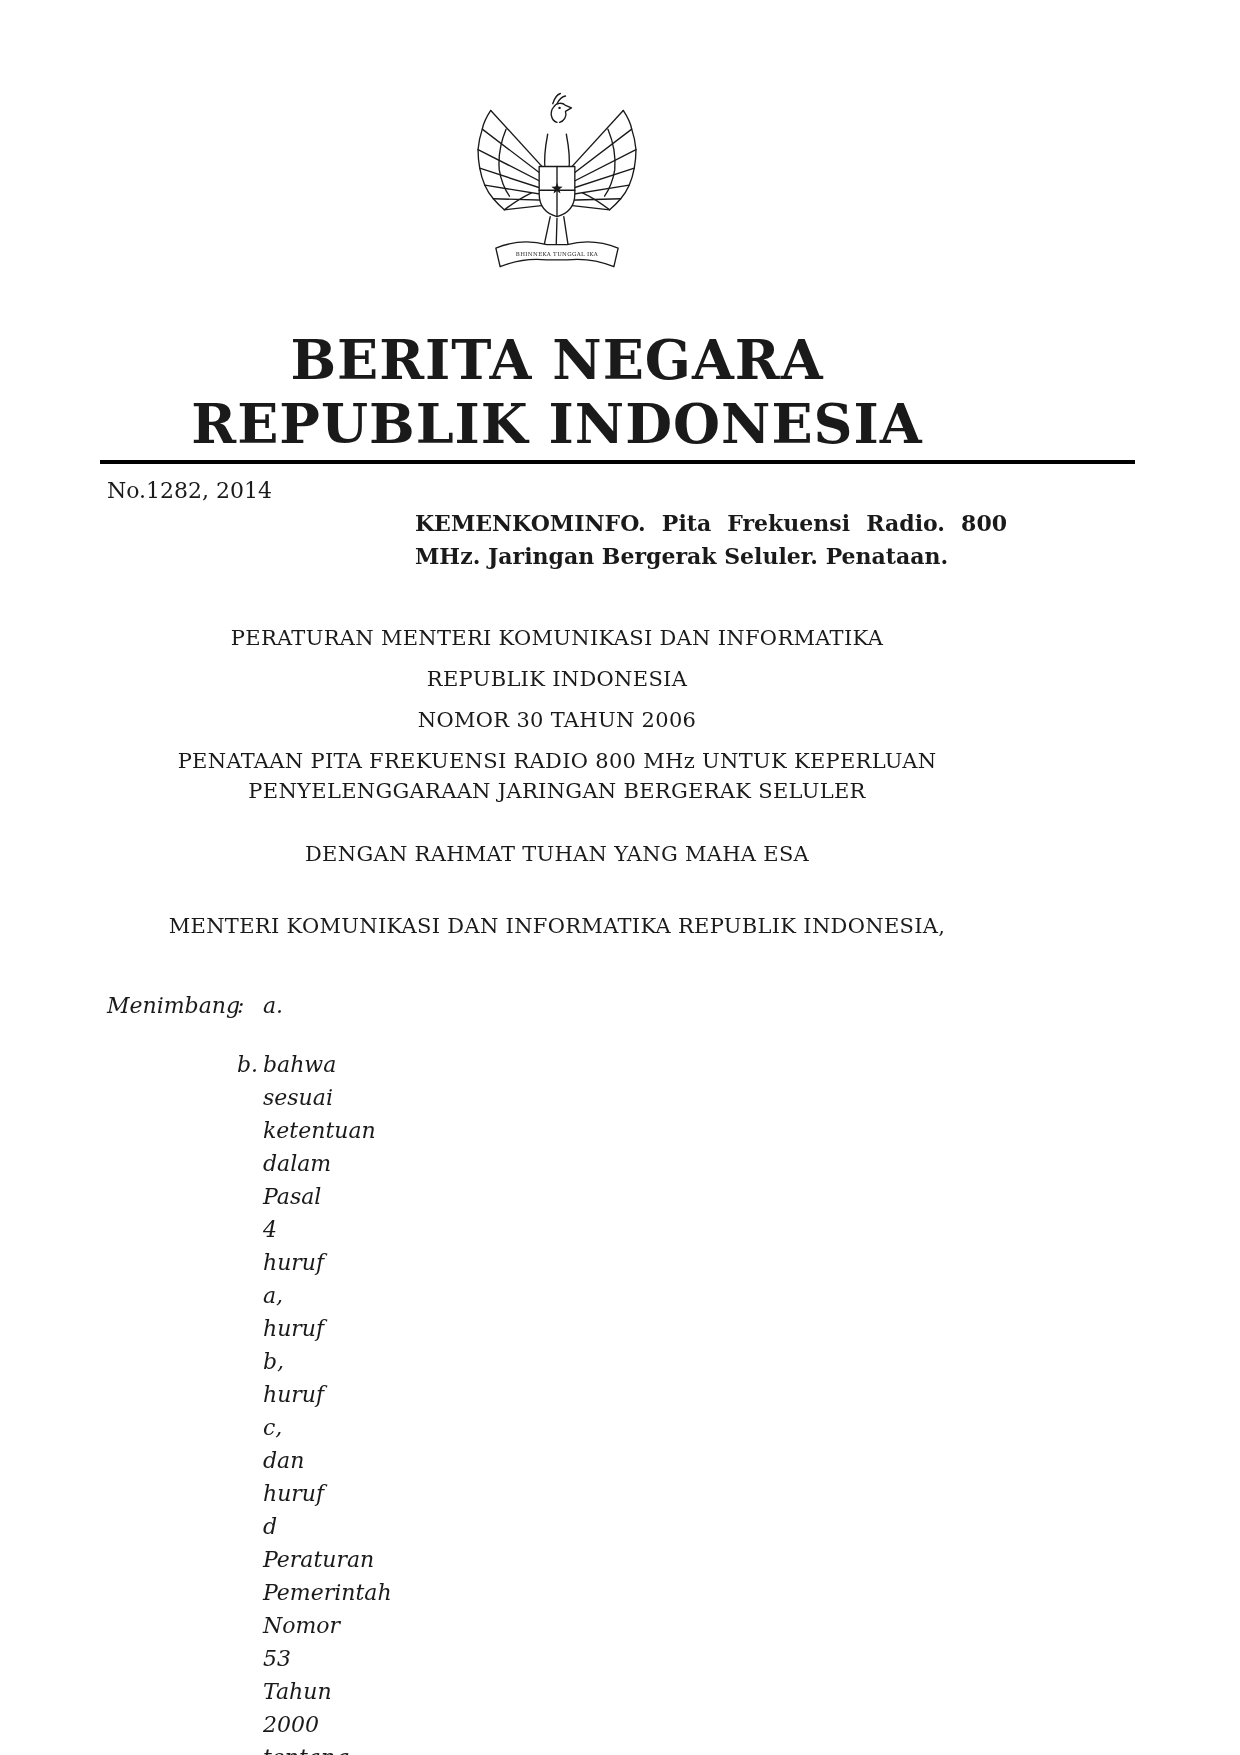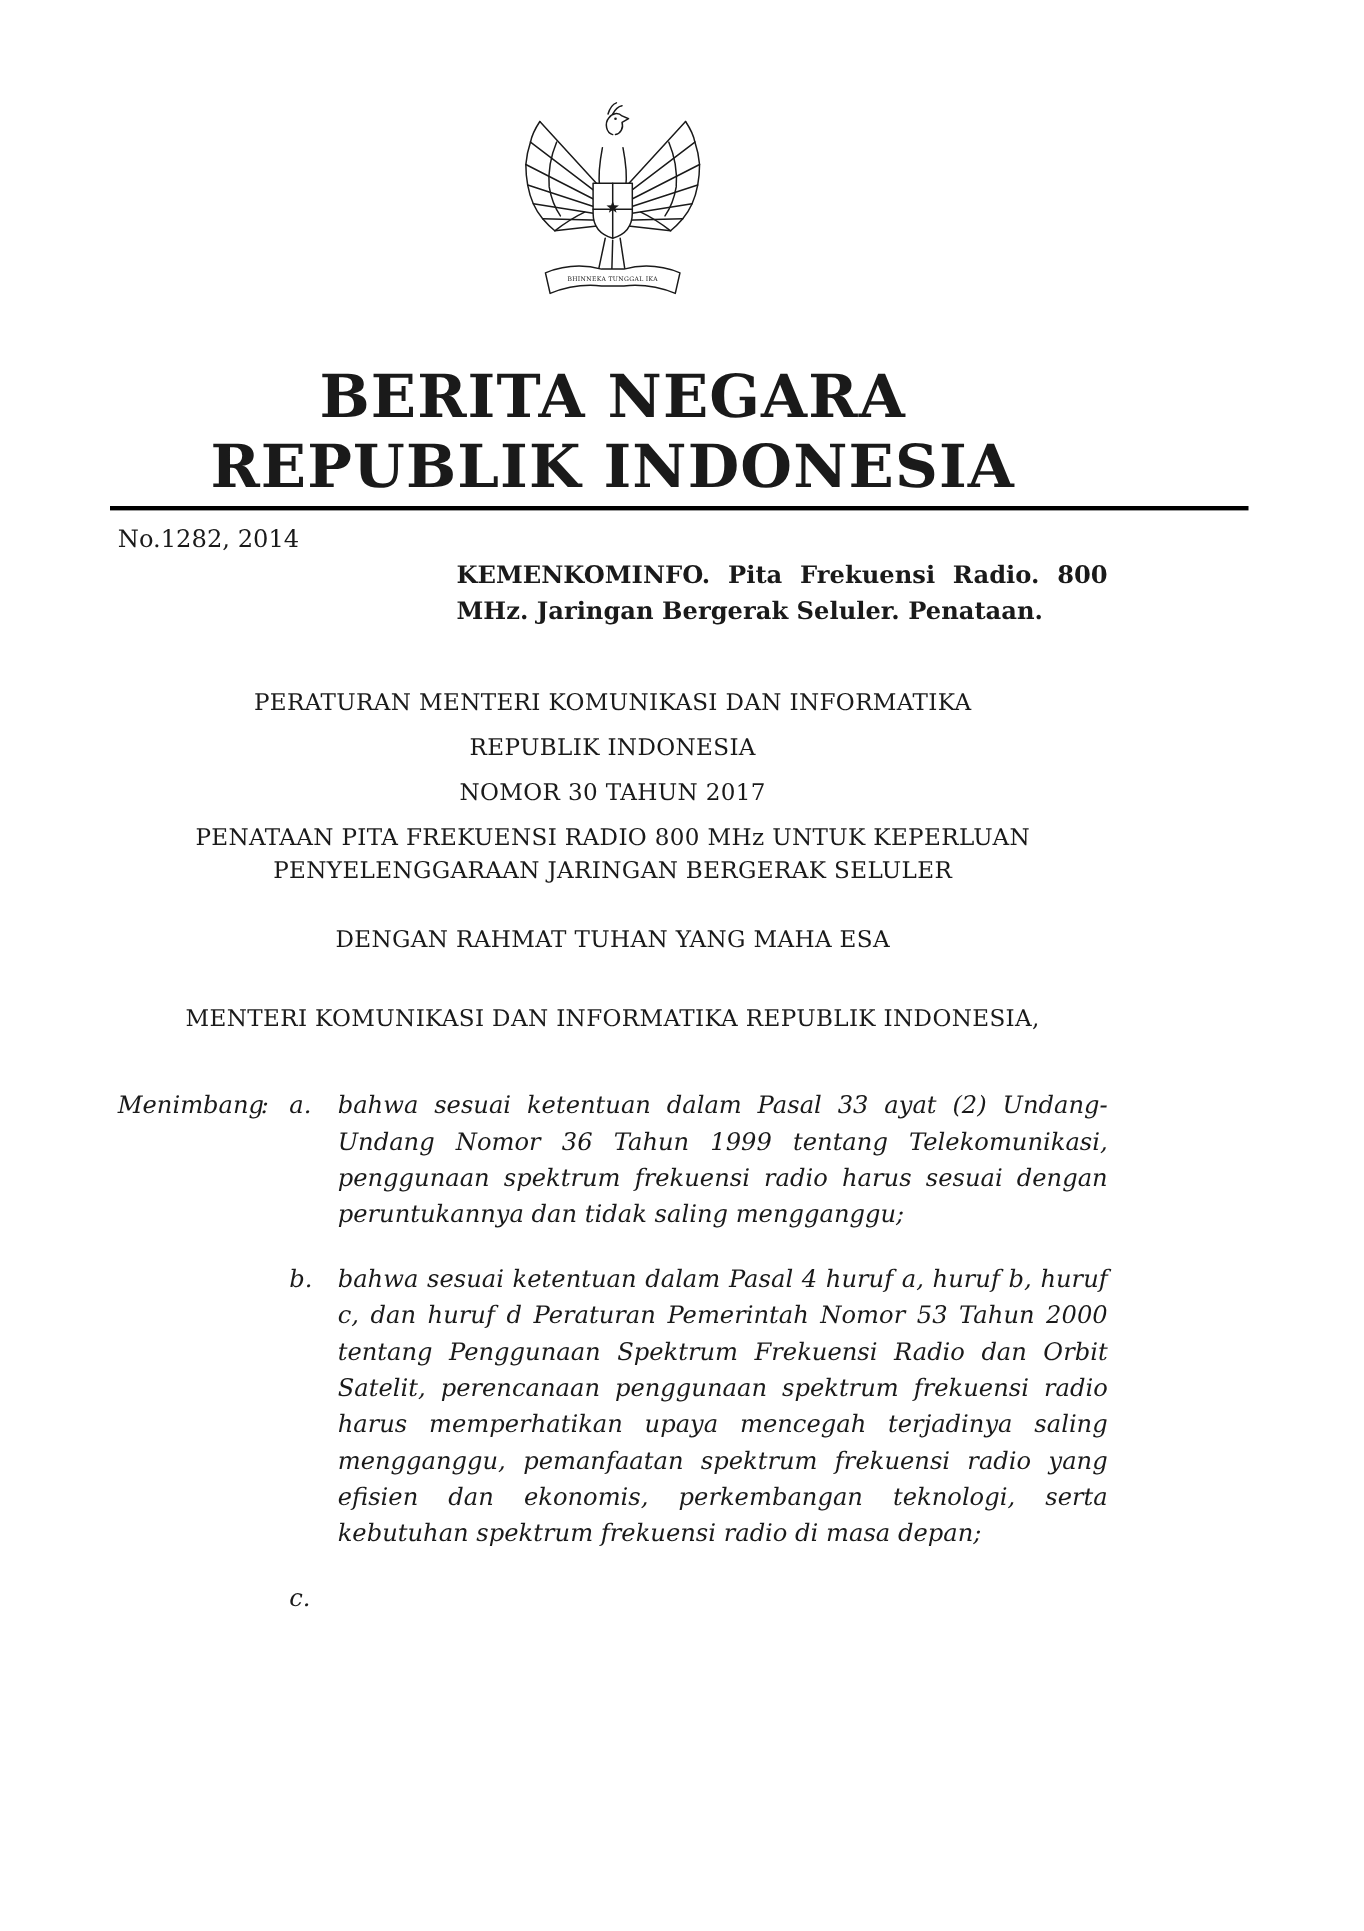--- a/index.html
+++ b/index.html
@@ -139,32 +139,31 @@
 
   <div class="content">
     <div class="meta-row">
       <div class="gazette-no">No.1282, 2014</div>
       <div class="subject">KEMENKOMINFO. Pita Frekuensi Radio. 800 MHz. Jaringan Bergerak Seluler. Penataan.</div>
     </div>
 
     <div class="headings">
       <div class="heading-line">PERATURAN MENTERI KOMUNIKASI DAN INFORMATIKA</div>
       <div class="heading-line">REPUBLIK INDONESIA</div>
-      <div class="heading-line">NOMOR 30 TAHUN 2017</div>
+      <div class="heading-line">NOMOR 30 TAHUN 2006</div>
       <div class="heading-line tight">PENATAAN PITA FREKUENSI RADIO 800 MHz UNTUK KEPERLUAN</div>
       <div class="heading-line">PENYELENGGARAAN JARINGAN BERGERAK SELULER</div>
       <div class="invocation">DENGAN RAHMAT TUHAN YANG MAHA ESA</div>
       <div class="authority">MENTERI KOMUNIKASI DAN INFORMATIKA REPUBLIK INDONESIA,</div>
     </div>
 
     <div class="consider">
       <div class="c-label">Menimbang</div>
       <div class="c-colon">:</div>
       <div class="c-letter">a.</div>
-      <div class="c-text">bahwa sesuai ketentuan dalam Pasal 33 ayat (2) Undang-Undang Nomor 36 Tahun 1999 tentang Telekomunikasi, penggunaan spektrum frekuensi radio harus sesuai dengan peruntukannya dan tidak saling mengganggu;</div>
 
       <div></div>
       <div></div>
       <div class="c-letter">b.</div>
       <div class="c-text">bahwa sesuai ketentuan dalam Pasal 4 huruf a, huruf b, huruf c, dan huruf d Peraturan Pemerintah Nomor 53 Tahun 2000 tentang Penggunaan Spektrum Frekuensi Radio dan Orbit Satelit, perencanaan penggunaan spektrum frekuensi radio harus memperhatikan upaya mencegah terjadinya saling mengganggu, pemanfaatan spektrum frekuensi radio yang efisien dan ekonomis, perkembangan teknologi, serta kebutuhan spektrum frekuensi radio di masa depan;</div>
 
       <div></div>
       <div></div>
       <div class="c-letter">c.</div>
     </div>

